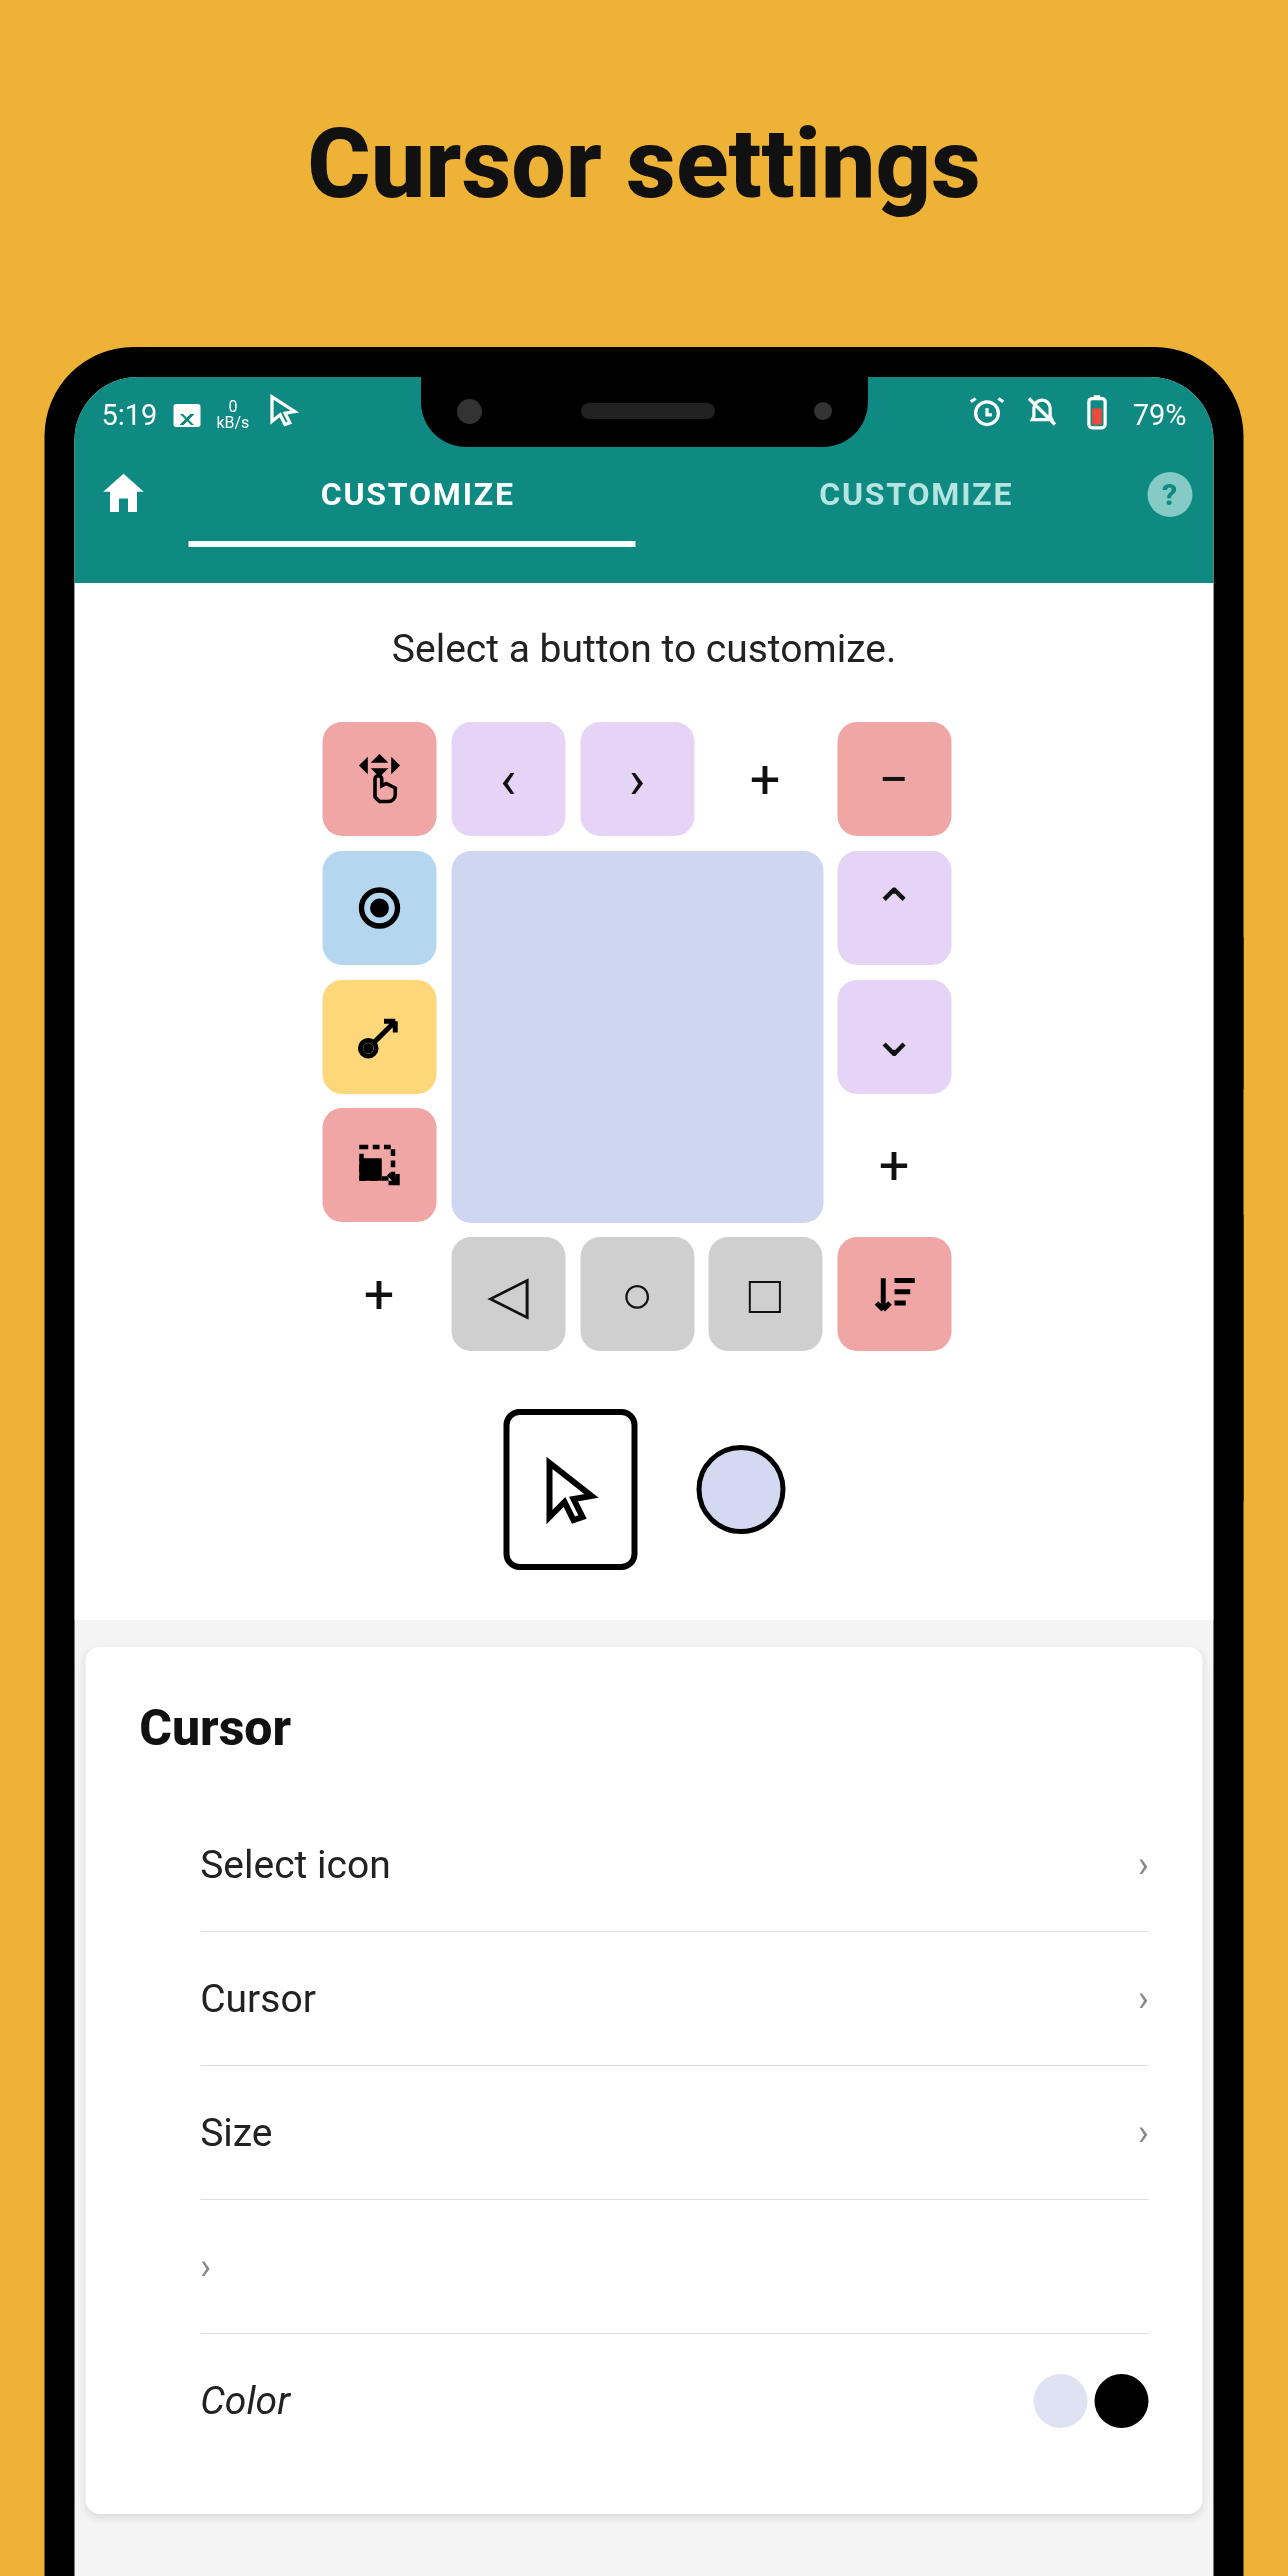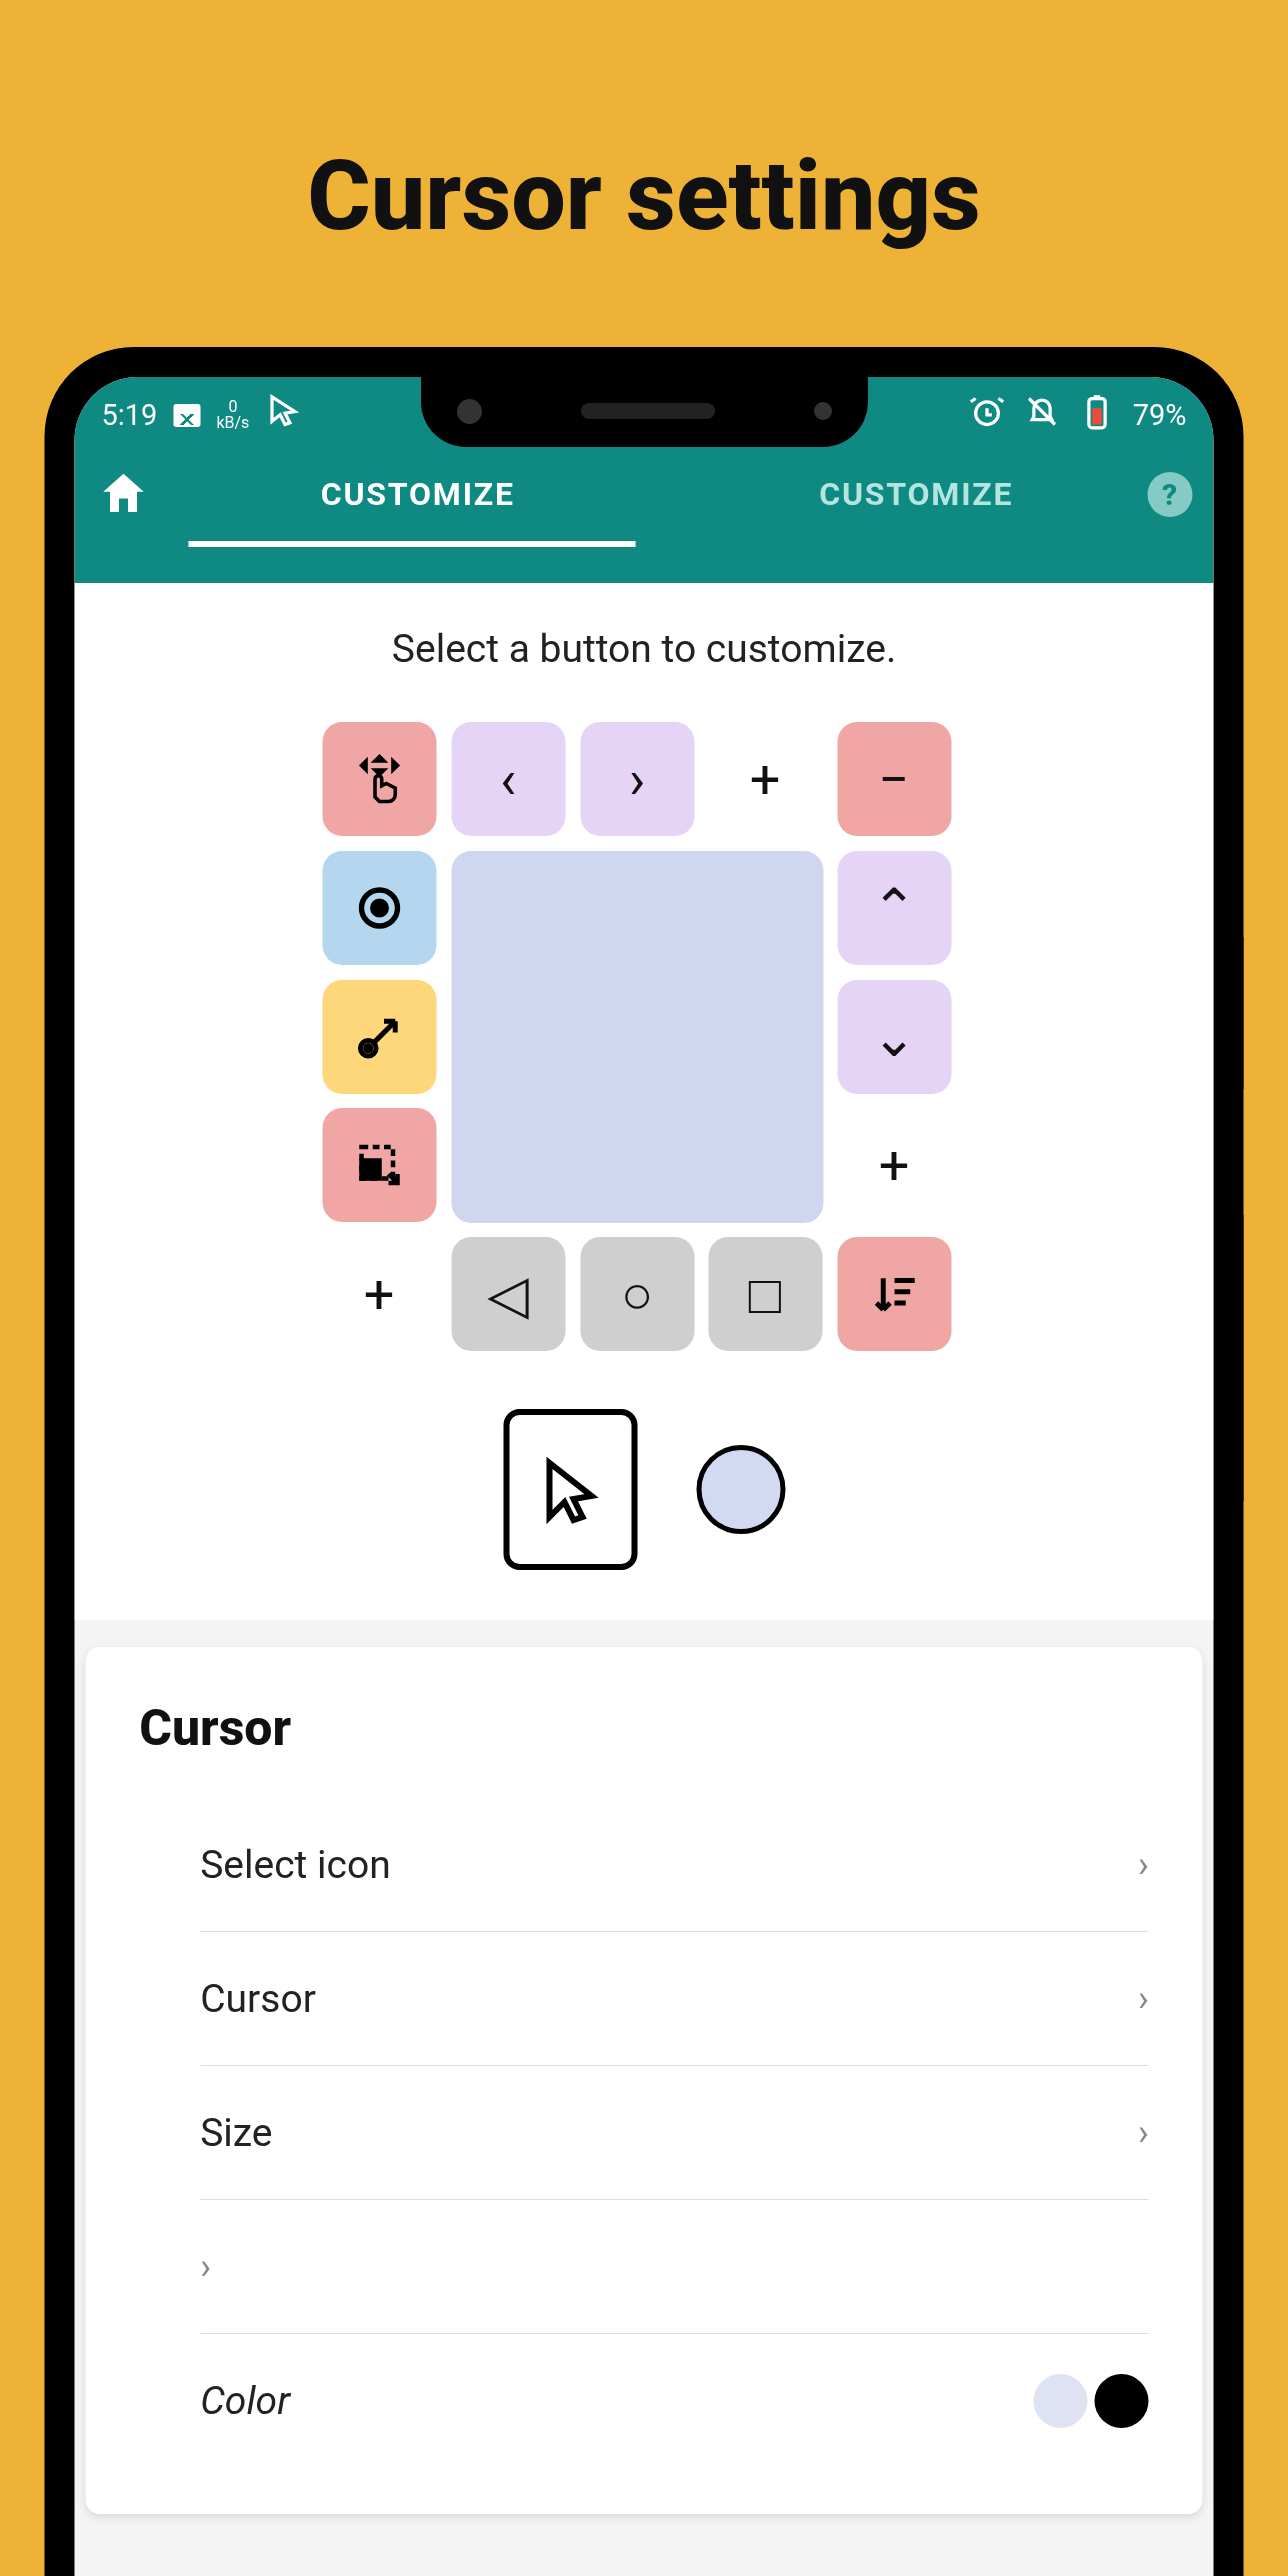--- a/index.html
+++ b/index.html
@@ -13,21 +13,20 @@
   }
   .page-title {
     position: absolute;
     top: 107px;
     left: 0;
     width: 100%;
     text-align: center;
     font-size: 97px;
     font-weight: 800;
     color: #111;
-    margin-top: 32px;
   }
 
   
   .phone {
     position: absolute;
     top: 347px;
     left: 50%;
     transform: translateX(-50%);
     width: 1199px;
     height: 2326px;

